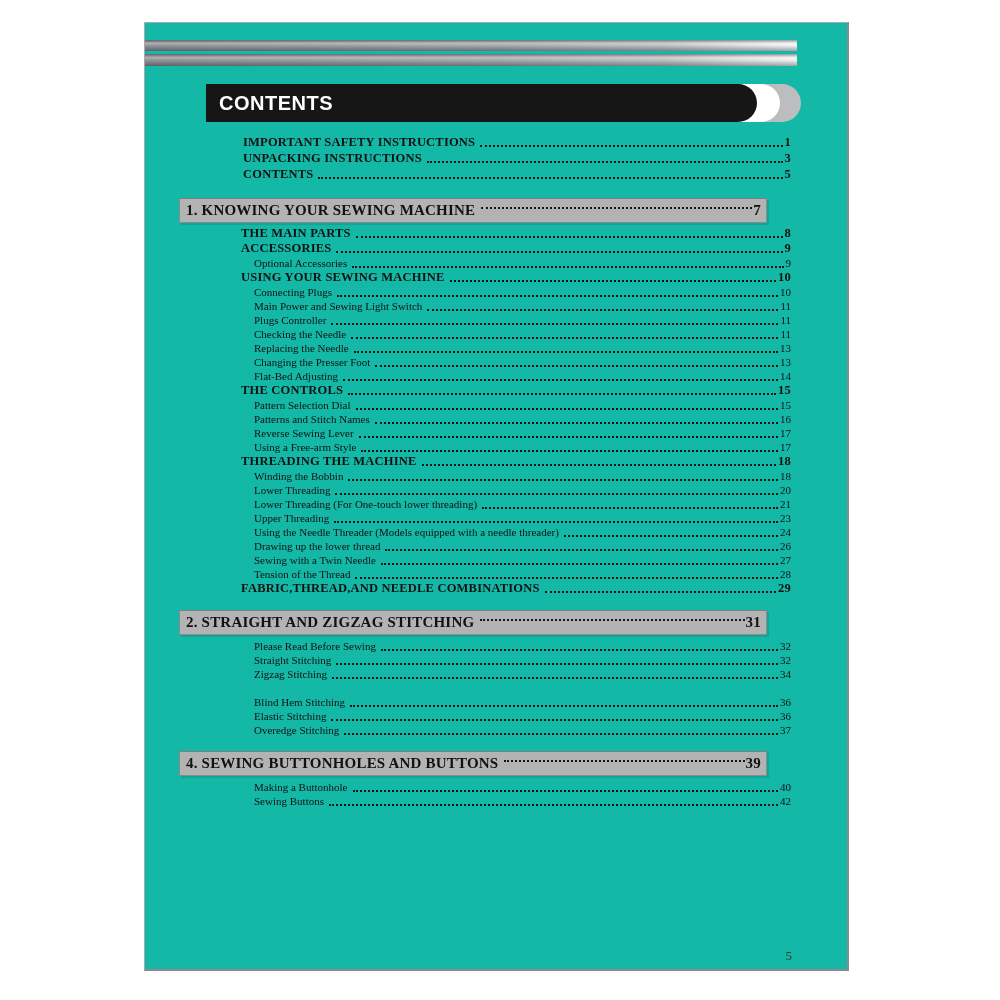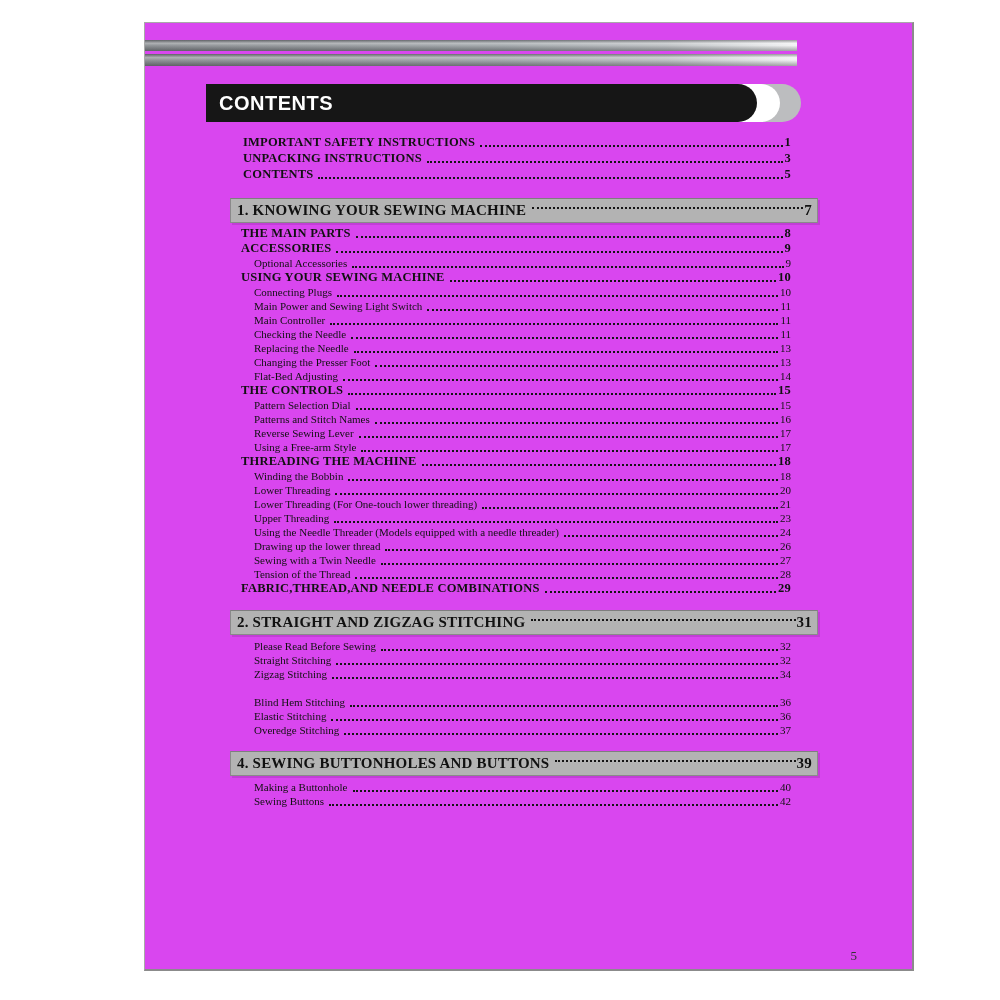--- a/index.html
+++ b/index.html
@@ -1,21 +1,21 @@
 <!DOCTYPE html>
 <html><head>
 <meta charset="utf-8">
 <style>
   * { margin:0; padding:0; box-sizing:border-box; }
   html,body { width:1000px; height:1000px; background:#ffffff;
               font-family:"Liberation Serif","DejaVu Serif",serif; color:#111; }
 
   .page {
-    position:absolute; left:144px; top:22px; width:770px; height:949px;
-    background:#d946ef;
+    position:absolute; left:144px; top:22px; width:705px; height:949px;
+    background:#14b8a6;
     border:1px solid #a9a9a9;
     border-right:2px solid #8b8b8b;
     border-bottom:2px solid #8b8b8b;
     overflow:hidden;
   }
 
   
   .metal-bars { margin-top:17px; width:652px; }
   .metal-bar {
     height:11px; width:100%;
@@ -43,21 +43,21 @@
                  margin:0 2px 3px 5px; }
   .row .pg { white-space:nowrap; }
   .row-main { font-weight:bold; font-size:12.5px; line-height:16px; letter-spacing:.2px; }
   .row-sub  { font-weight:normal; font-size:11px; line-height:14px; padding-left:13px; }
   .row-sub .leader { border-bottom-width:2px; margin-bottom:2px; }
 
   
   .section { margin-top:14px; }
   .section.first { margin-top:16px; }
   .section-bar {
-    margin-left:85px; width:588px; height:25px;
+    margin-left:34px; width:588px; height:25px;
     background:#b3b3b3;
     border:1px solid #8a8a8a;
     border-top-color:#7e7e7e;
     box-shadow:2px 2px 0 rgba(0,0,0,.10);
     display:flex; align-items:center; padding:0 5px 0 6px;
     font-weight:bold; font-size:15px; letter-spacing:.2px;
   }
   .section-bar .leader { flex:1 1 auto; border-bottom:2px dotted #141414; margin:0 1px 5px 6px; }
   .section-entries { margin:4px 0 0 96px; width:550px; }
   .section.first .section-entries { margin-top:3px; }
@@ -141,21 +141,21 @@
     <span class="pg">10</span>
   </div>
 
   <div class="row row-sub">
     <span class="lbl">Main Power and Sewing Light Switch</span>
     <span class="leader"></span>
     <span class="pg">11</span>
   </div>
 
   <div class="row row-sub">
-    <span class="lbl">Main Controller</span>
+    <span class="lbl">Plugs Controller</span>
     <span class="leader"></span>
     <span class="pg">11</span>
   </div>
 
   <div class="row row-sub">
     <span class="lbl">Checking the Needle</span>
     <span class="leader"></span>
     <span class="pg">11</span>
   </div>
 

